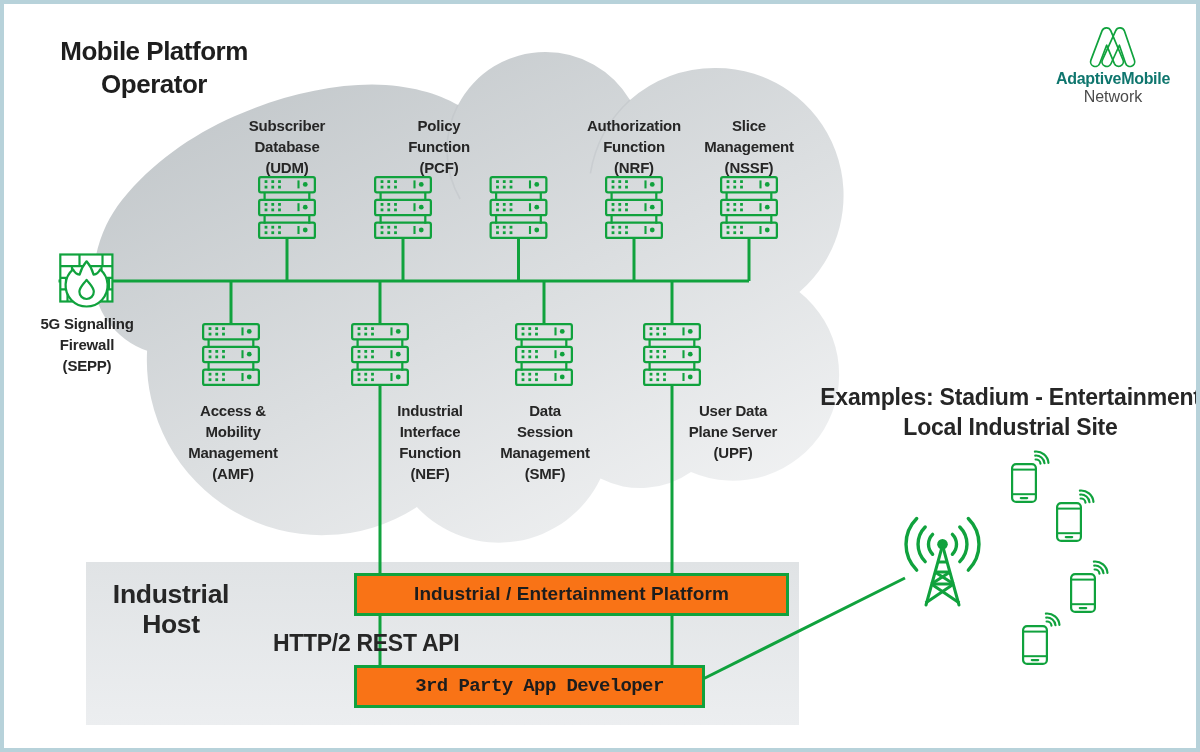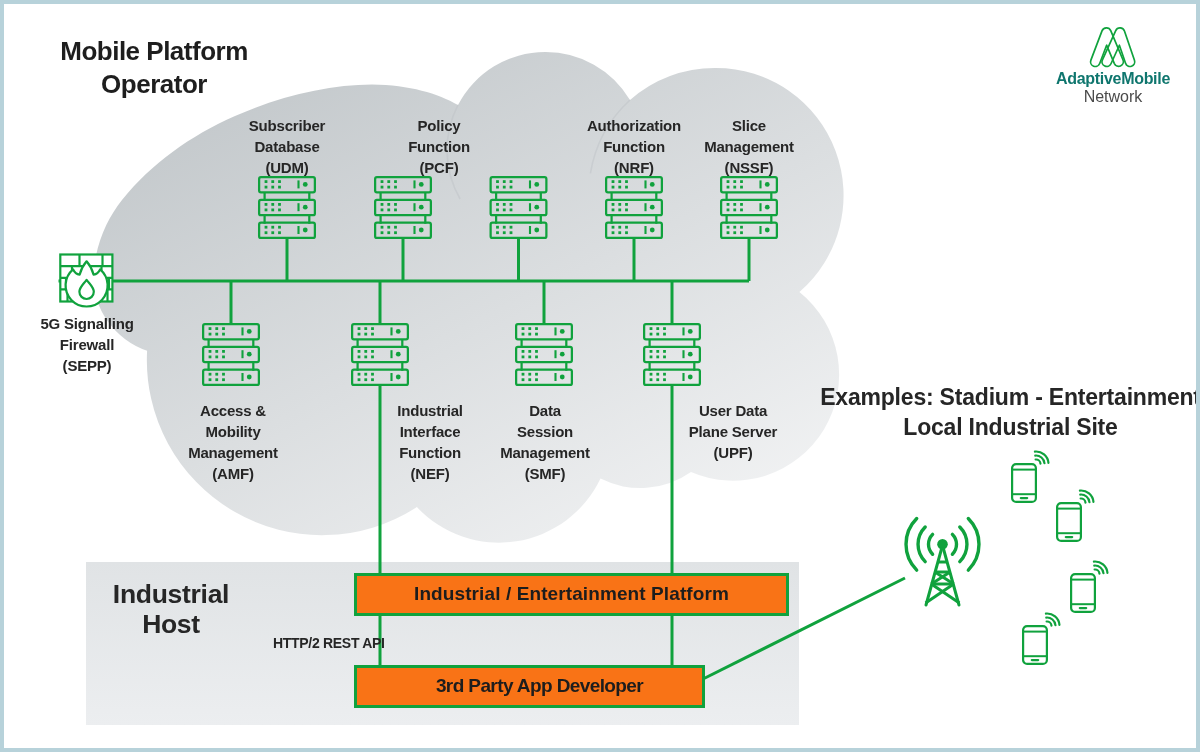--- a/index.html
+++ b/index.html
@@ -12,21 +12,21 @@
   body{font-family:"Liberation Sans",sans-serif;}
   #canvas{position:absolute;top:0;left:0;width:1200px;height:752px;background:#fff;}
   #frame{position:absolute;top:0;left:0;width:1200px;height:752px;border:4px solid var(--border);z-index:50;}
   .abs{position:absolute;}
   svg{display:block;overflow:visible;}
   .lbl{position:absolute;color:var(--ink);font-weight:bold;white-space:pre-line;text-align:center;transform:translateX(-50%);width:max-content;}
   .node-lbl{font-size:15px;line-height:21px;letter-spacing:-0.2px;}
   .title{font-size:26px;line-height:33.5px;letter-spacing:-0.5px;color:#1e1e1e;}
   .examples{font-size:23px;line-height:30px;letter-spacing:-0.2px;}
   .host-title{font-size:26.5px;line-height:30.4px;letter-spacing:-0.3px;}
-  .api-lbl{font-size:14px;line-height:18px;letter-spacing:-0.3px;transform:none;text-align:left;}
+  .api-lbl{font-size:23px;line-height:18px;letter-spacing:-0.3px;transform:none;text-align:left;}
   .greenbox{position:absolute;background:#f97316;border:3.5px solid var(--green);display:flex;align-items:center;justify-content:center;}
   .greenbox span{color:#1d1d1d;font-weight:bold;font-size:19px;}
   #host-box{position:absolute;left:86px;top:562px;width:713px;height:163px;background:linear-gradient(180deg,#e0e3e5 0%,#eceef0 100%);}
   #logo-text{position:absolute;left:1043px;top:70px;width:140px;text-align:center;}
   #logo-brand{font-weight:bold;font-size:16px;letter-spacing:-0.3px;color:#0f766e;line-height:18px;}
   #logo-sub{font-size:16px;color:#4b4b4b;line-height:17px;letter-spacing:0px;}
   .glayer{color:var(--green);}
 </style>
 </head>
 <body>
@@ -193,21 +193,21 @@
       <g fill="none" stroke="currentColor" stroke-width="1.7" stroke-linejoin="round">
         <path d="M 1090.90 60.13 L 1102.00 30.83 A 4.7 4.7 0 0 1 1110.73 30.68 L 1123.03 59.98 A 4.7 4.7 0 0 1 1114.37 63.62 L 1106.62 45.18 L 1099.70 63.47 A 4.7 4.7 0 0 1 1090.90 60.13 Z"></path>
         <path d="M 1102.42 59.86 L 1115.72 30.56 A 4.7 4.7 0 0 1 1124.45 30.98 L 1134.45 60.28 A 4.7 4.7 0 0 1 1125.55 63.32 L 1119.38 45.24 L 1110.98 63.74 A 4.7 4.7 0 0 1 1102.42 59.86 Z"></path>
       </g>
     </g>
   </svg>
 
   <div class="greenbox" style="left:354px;top:572.5px;width:435px;height:43px;">
     <span style="letter-spacing:0.1px;">Industrial / Entertainment Platform</span>
   </div>
-  <div class="greenbox" style="left:354px;top:664.5px;width:351px;height:43px;">
+  <div class="greenbox" style="left:354px;top:664.5px;width:351px;height:43px;font-family:Liberation Mono, monospace;">
     <span style="letter-spacing:-0.6px;position:relative;left:10px;">3rd Party App Developer</span>
   </div>
 
   <div class="lbl title" style="left:154px;top:34.75px;">Mobile Platform
 Operator</div>
 
   <div class="lbl node-lbl" style="left:287px;top:115.2px;">Subscriber
 Database
 (UDM)</div>
   <div class="lbl node-lbl" style="left:403px;top:115.2px;margin-left:36px;">Policy

